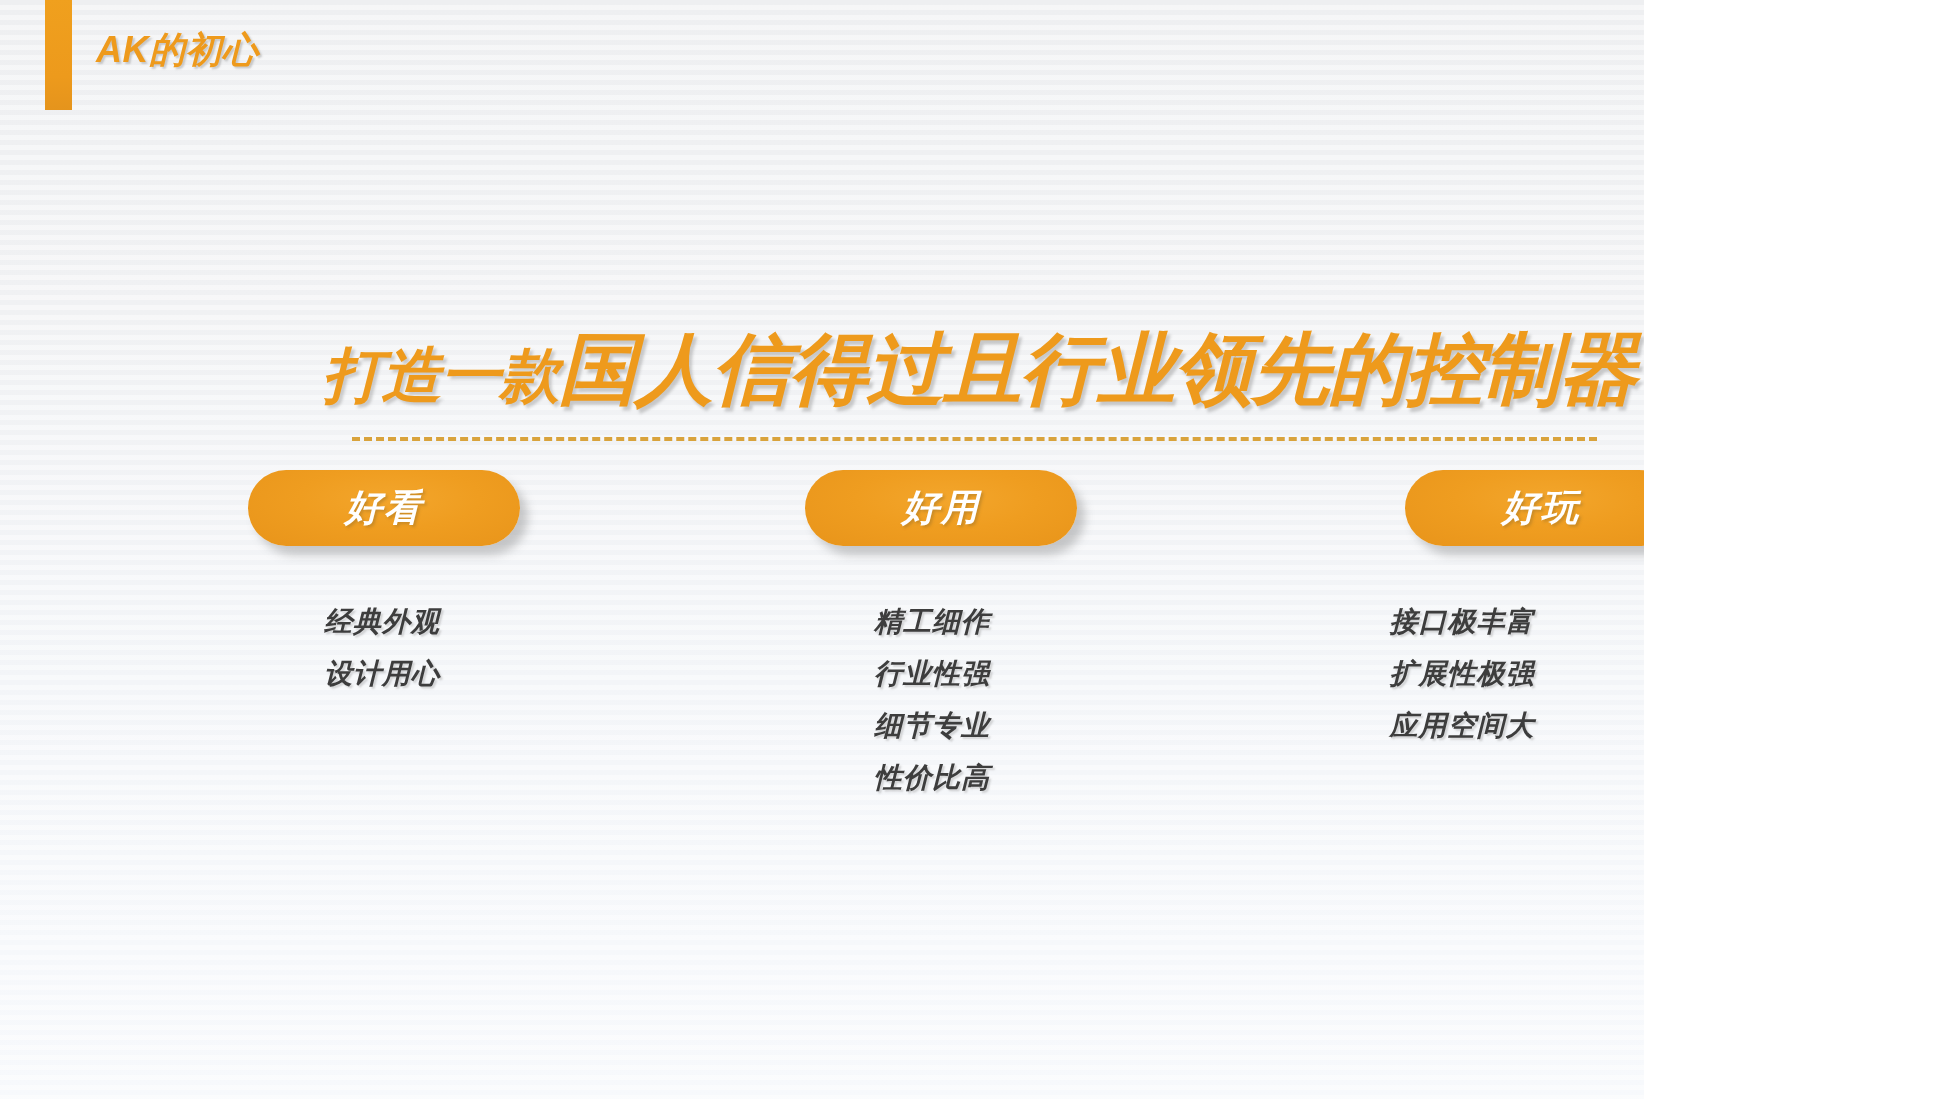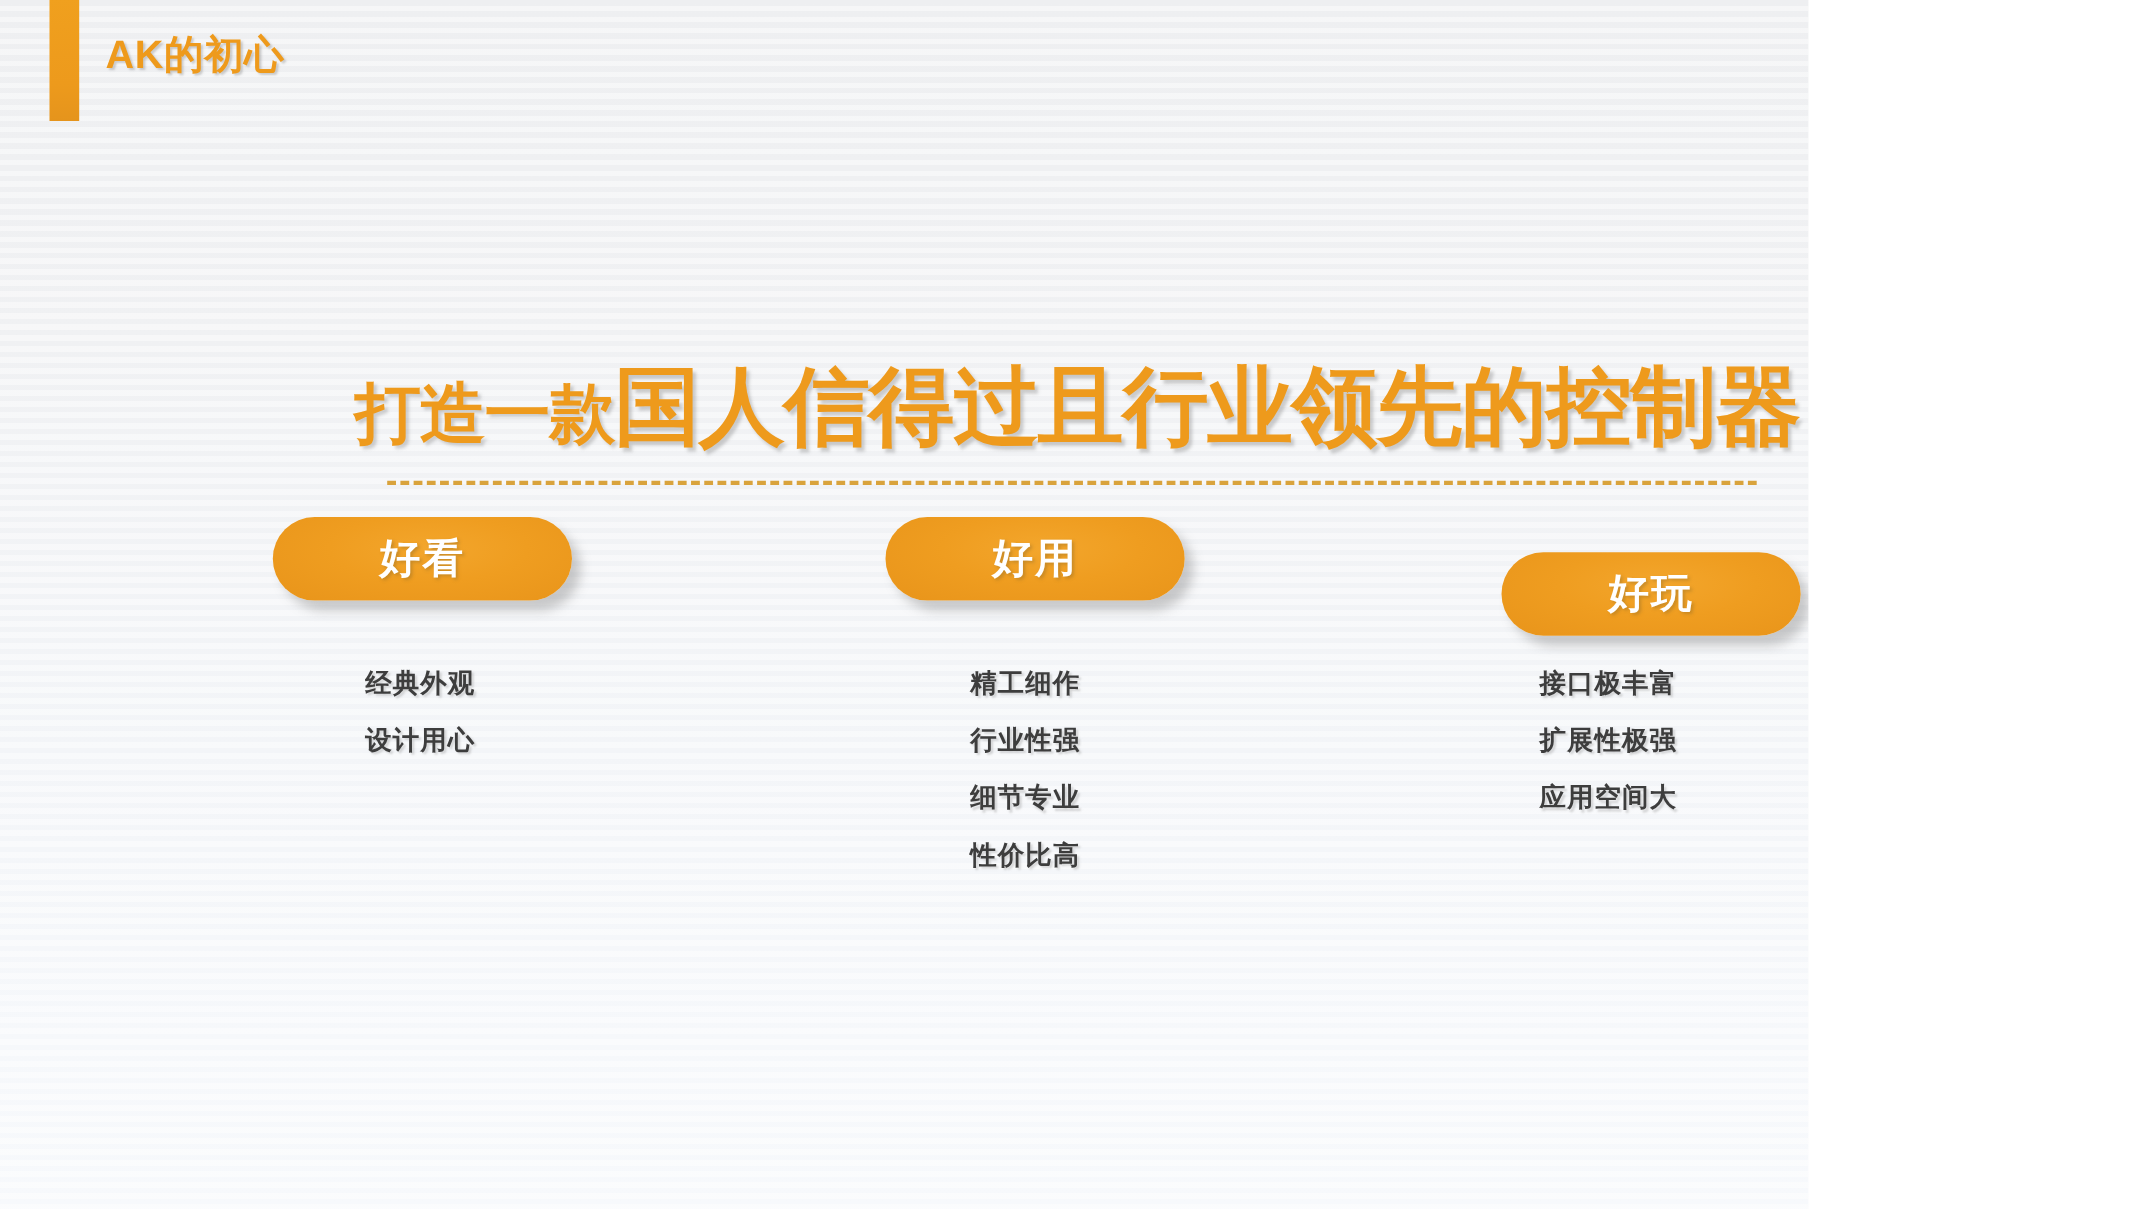--- a/index.html
+++ b/index.html
@@ -21,20 +21,21 @@
     background:
       repeating-linear-gradient(
         to bottom,
         rgba(255,255,255,0.0) 0px,
         rgba(255,255,255,0.0) 5px,
         rgba(255,255,255,0.45) 5px,
         rgba(255,255,255,0.45) 10px
       ),
       linear-gradient(to bottom, #eeeff1 0%, #f0f1f3 28%, #f3f5f8 62%, #f6f8fb 86%, #f7f9fc 100%);
     overflow: hidden;
+    font-style: italic;
   }
 
   
   #header-bar {
     position: absolute;
     left: 45px;
     top: -2px;
     width: 27px;
     height: 112px;
     background: linear-gradient(to bottom, #f0a01e 0%, #ed9a1c 70%, #e5941c 100%);
@@ -109,41 +110,41 @@
   }
   .pill-label {
     color: #ffffff;
     font-size: 37px;
     font-weight: bold;
     letter-spacing: 2px;
     text-shadow: 2px 2px 3px rgba(150,110,40,0.45);
   }
   #pill-0 { left: 248px; }
   #pill-1 { left: 805px; }
-  #pill-2 { left: 1365px; margin-top: 32px; }
+  #pill-2 { left: 1405px; }
 
   
   #columns {
     position: absolute;
     left: 0;
     top: 596px;
     width: 1959px;
   }
   .column {
     position: absolute;
     top: 0;
     width: 320px;
     text-align: center;
   }
   #col-0 { left: 222px; }
   #col-1 { left: 772px; }
   #col-2 { left: 1302px; }
 
   .list-item {
-    font-size: 24px;
+    font-size: 28px;
     font-weight: bold;
     color: #3d3d3d;
     line-height: 52px;
     letter-spacing: 1px;
     text-shadow: 2px 2px 2px rgba(150,150,150,0.38);
     white-space: nowrap;
   }
 
   
   #logo {

